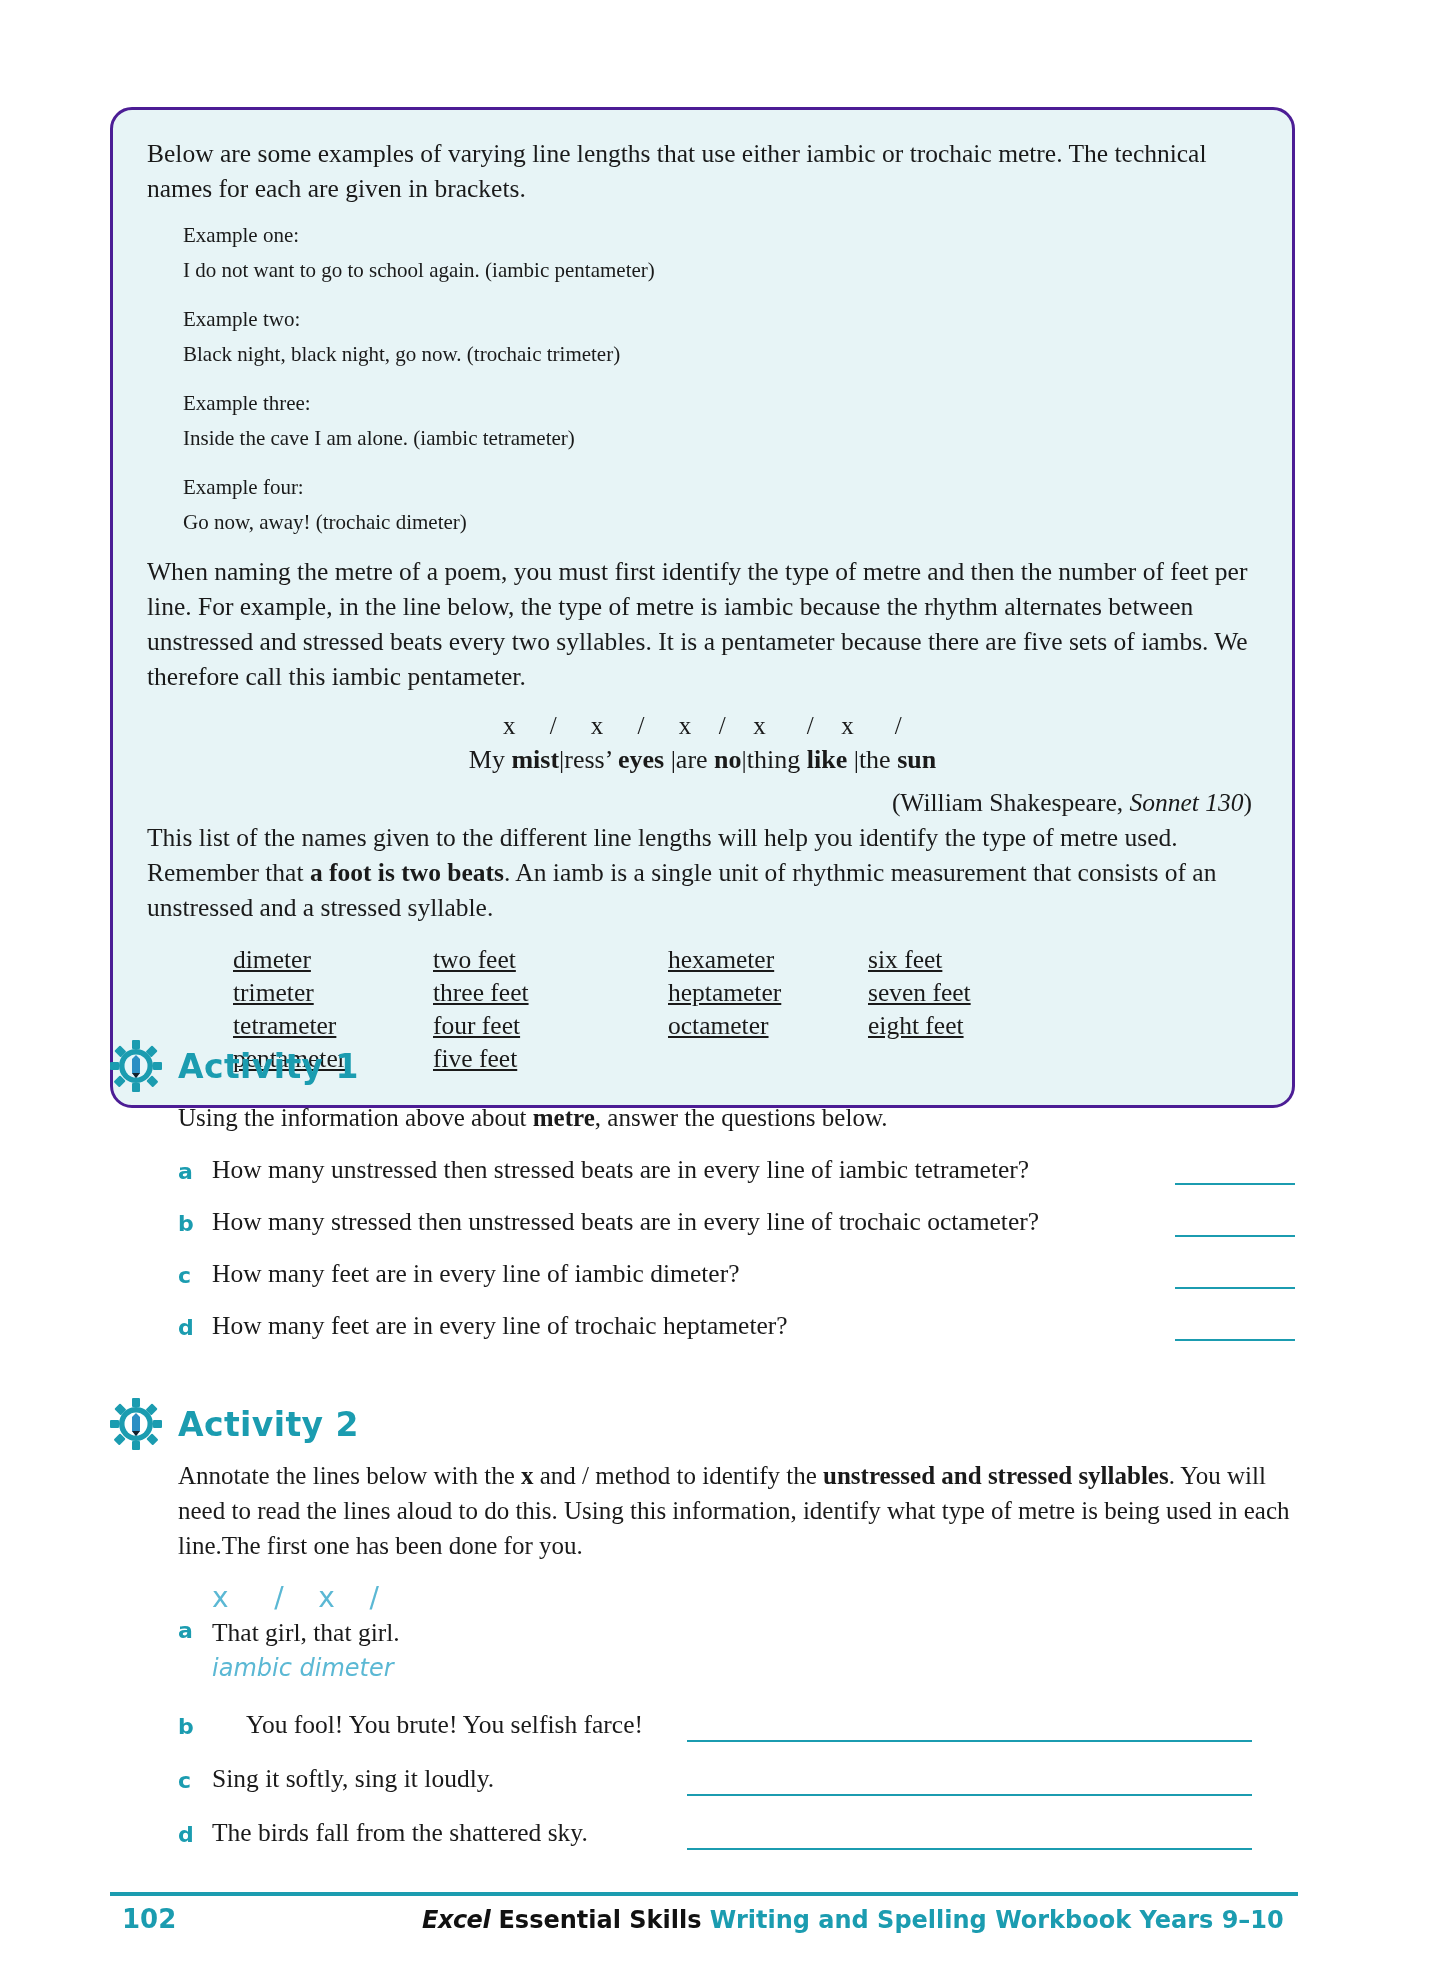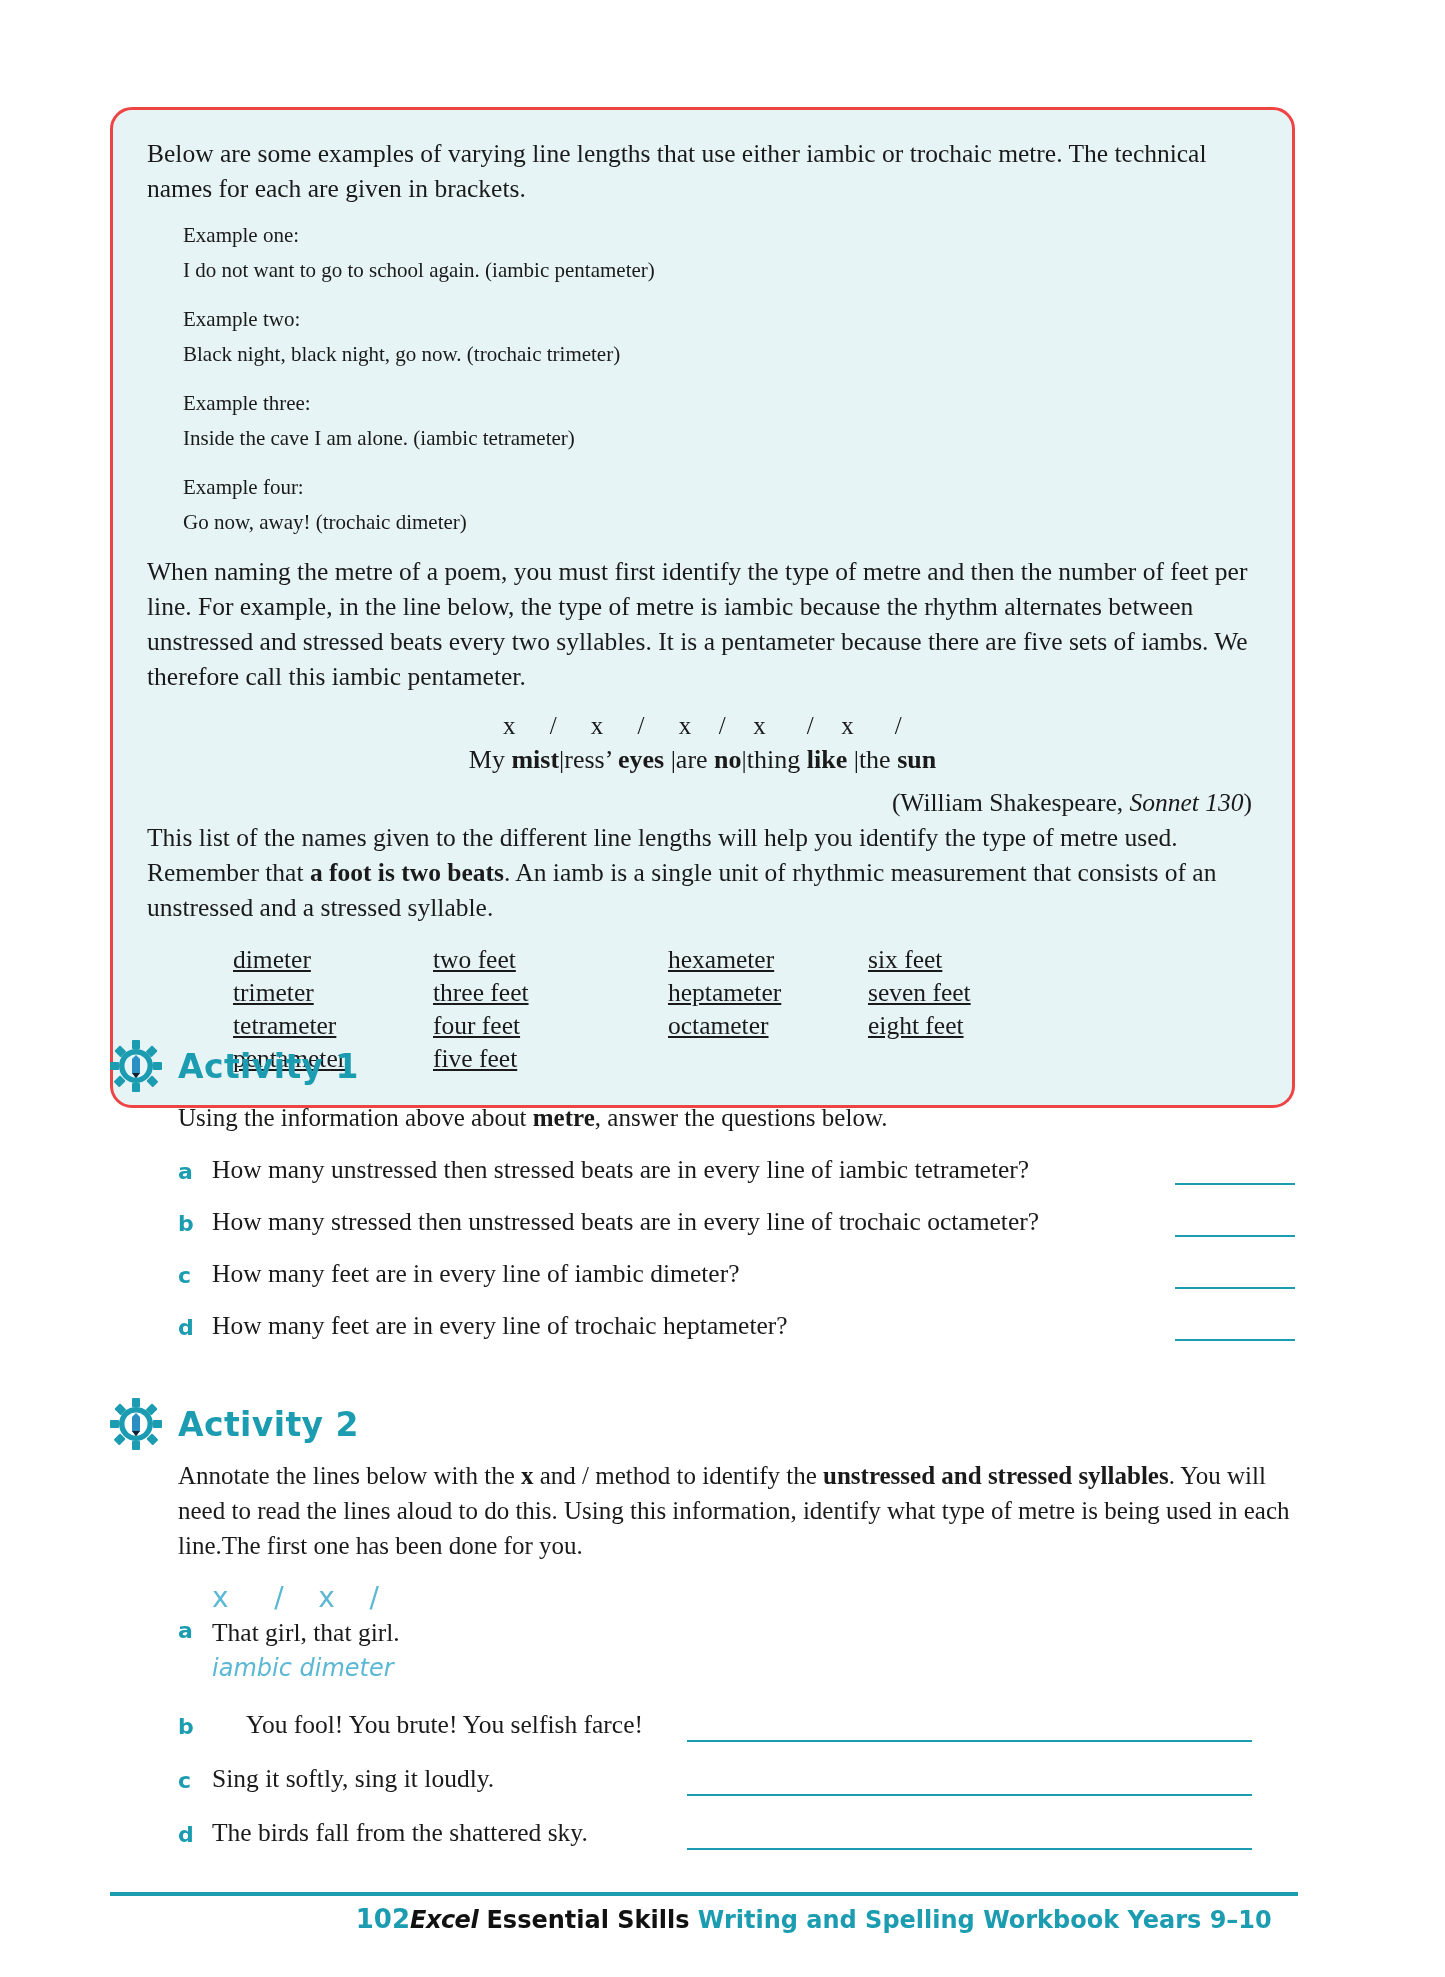--- a/index.html
+++ b/index.html
@@ -17,21 +17,21 @@
   }
 
   
   .infobox {
     position: absolute;
     left: 110px;
     top: 107px;
     width: 1185px;
     box-sizing: border-box;
     background: #e7f4f6;
-    border: 3px solid #ef4444;
+    border: 3px solid #4c1d95;
     border-radius: 22px;
     padding: 26px 34px 30px 34px;
   }
   .infobox p {
     margin: 0 0 12px 0;
     font-size: 25.5px;
     line-height: 35px;
   }
   .infobox p.tight { margin-bottom: 0; }
 
@@ -180,27 +180,26 @@
   .footer-rule {
     position: absolute;
     left: 110px;
     top: 1892px;
     width: 1188px;
     height: 4px;
     background: #1b9cb0;
   }
   .footer {
     position: absolute;
-    left: 110px;
+    left: 122px;
     top: 1904px;
     width: 1188px;
     display: flex;
     align-items: baseline;
     font-family: "DejaVu Sans", sans-serif;
-    text-align: right;
   }
   .page-num {
     font-size: 26px;
     font-weight: bold;
     color: #1b9cb0;
     width: 300px;
   }
   .footer-title {
     font-size: 24px;
     font-weight: bold;

